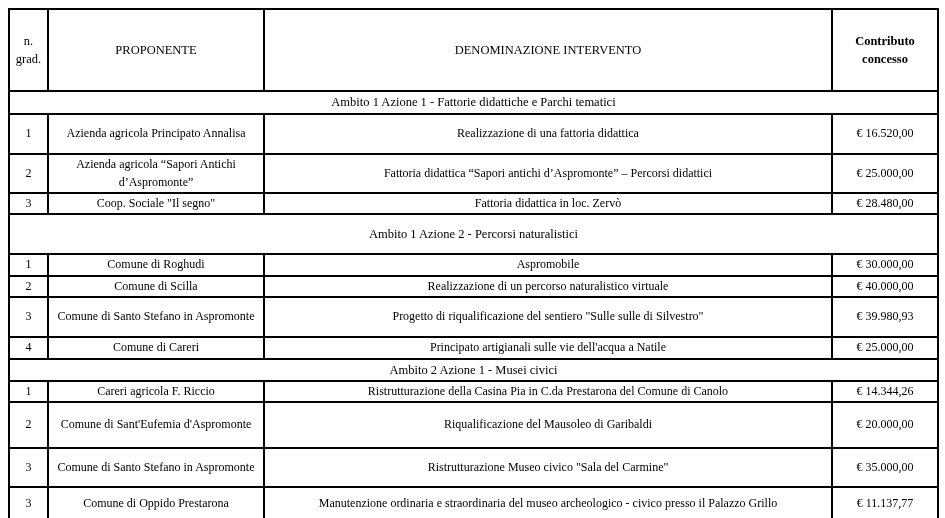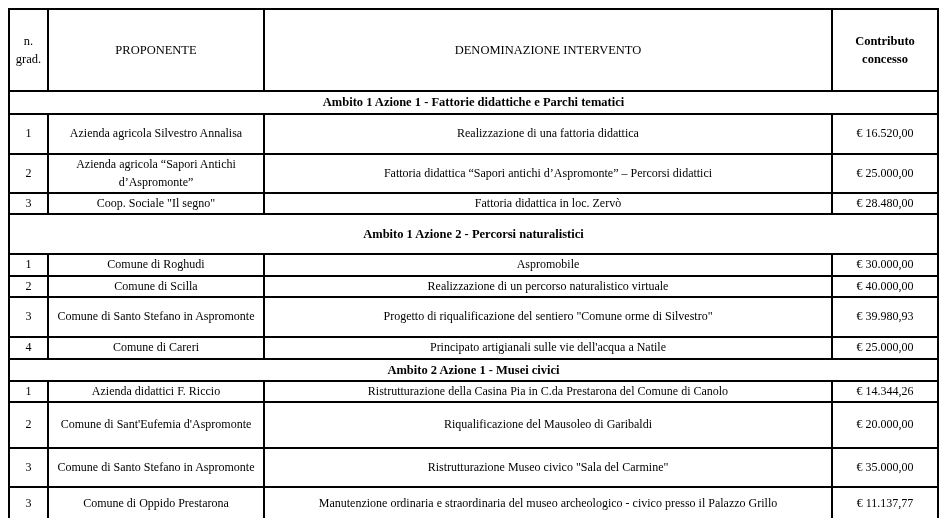--- a/index.html
+++ b/index.html
@@ -46,21 +46,21 @@
     white-space: pre-line;
     line-height: 1.5;
   }
   td.hdr-contrib {
     font-weight: bold;
     white-space: pre-line;
     line-height: 1.9;
   }
   
   tr.section td {
-    font-weight: bold;
+    font-weight: normal;
     font-size: 12.5px;
     padding: 1px 17px;
   }
   
   td.prop {
     padding: 1px 12px;
   }
   td.amount {
     font-weight: normal;
   }
@@ -85,21 +85,21 @@
       <td>DENOMINAZIONE INTERVENTO</td>
       <td class="hdr-contrib">Contributo
 concesso</td>
     </tr>
 
     <tr class="section" style="height:23px">
       <td colspan="4">Ambito 1 Azione 1 - Fattorie didattiche e Parchi tematici</td>
     </tr>
     <tr style="height:40px">
       <td>1</td>
-      <td class="prop">Azienda agricola Silvestro Annalisa</td>
+      <td class="prop">Azienda agricola Principato Annalisa</td>
       <td>Realizzazione di una fattoria didattica</td>
       <td class="amount">€ 16.520,00</td>
     </tr>
     <tr style="height:39px">
       <td>2</td>
       <td class="prop">Azienda agricola “Sapori Antichi d’Aspromonte”</td>
       <td>Fattoria didattica “Sapori antichi d’Aspromonte” – Percorsi didattici</td>
       <td class="amount">€ 25.000,00</td>
     </tr>
     <tr style="height:21px">
@@ -120,36 +120,36 @@
     </tr>
     <tr style="height:20px">
       <td>2</td>
       <td class="prop">Comune di Scilla</td>
       <td>Realizzazione di un percorso naturalistico virtuale</td>
       <td class="amount">€ 40.000,00</td>
     </tr>
     <tr style="height:40px">
       <td>3</td>
       <td class="prop">Comune di Santo Stefano in Aspromonte</td>
-      <td>Progetto di riqualificazione del sentiero "Comune orme di Silvestro"</td>
+      <td>Progetto di riqualificazione del sentiero "Sulle sulle di Silvestro"</td>
       <td class="amount">€ 39.980,93</td>
     </tr>
     <tr style="height:21px">
       <td>4</td>
       <td class="prop">Comune di Careri</td>
       <td>Principato artigianali sulle vie dell'acqua a Natile</td>
       <td class="amount">€ 25.000,00</td>
     </tr>
 
     <tr class="section" style="height:16px">
       <td colspan="4">Ambito 2 Azione 1 - Musei civici</td>
     </tr>
     <tr style="height:21px">
       <td>1</td>
-      <td class="prop">Azienda didattici F. Riccio</td>
+      <td class="prop">Careri agricola F. Riccio</td>
       <td>Ristrutturazione della Casina Pia in C.da Prestarona del Comune di Canolo</td>
       <td class="amount">€ 14.344,26</td>
     </tr>
     <tr style="height:46px">
       <td>2</td>
       <td class="prop">Comune di Sant'Eufemia d'Aspromonte</td>
       <td>Riqualificazione del Mausoleo di Garibaldi</td>
       <td class="amount">€ 20.000,00</td>
     </tr>
     <tr style="height:39px">

